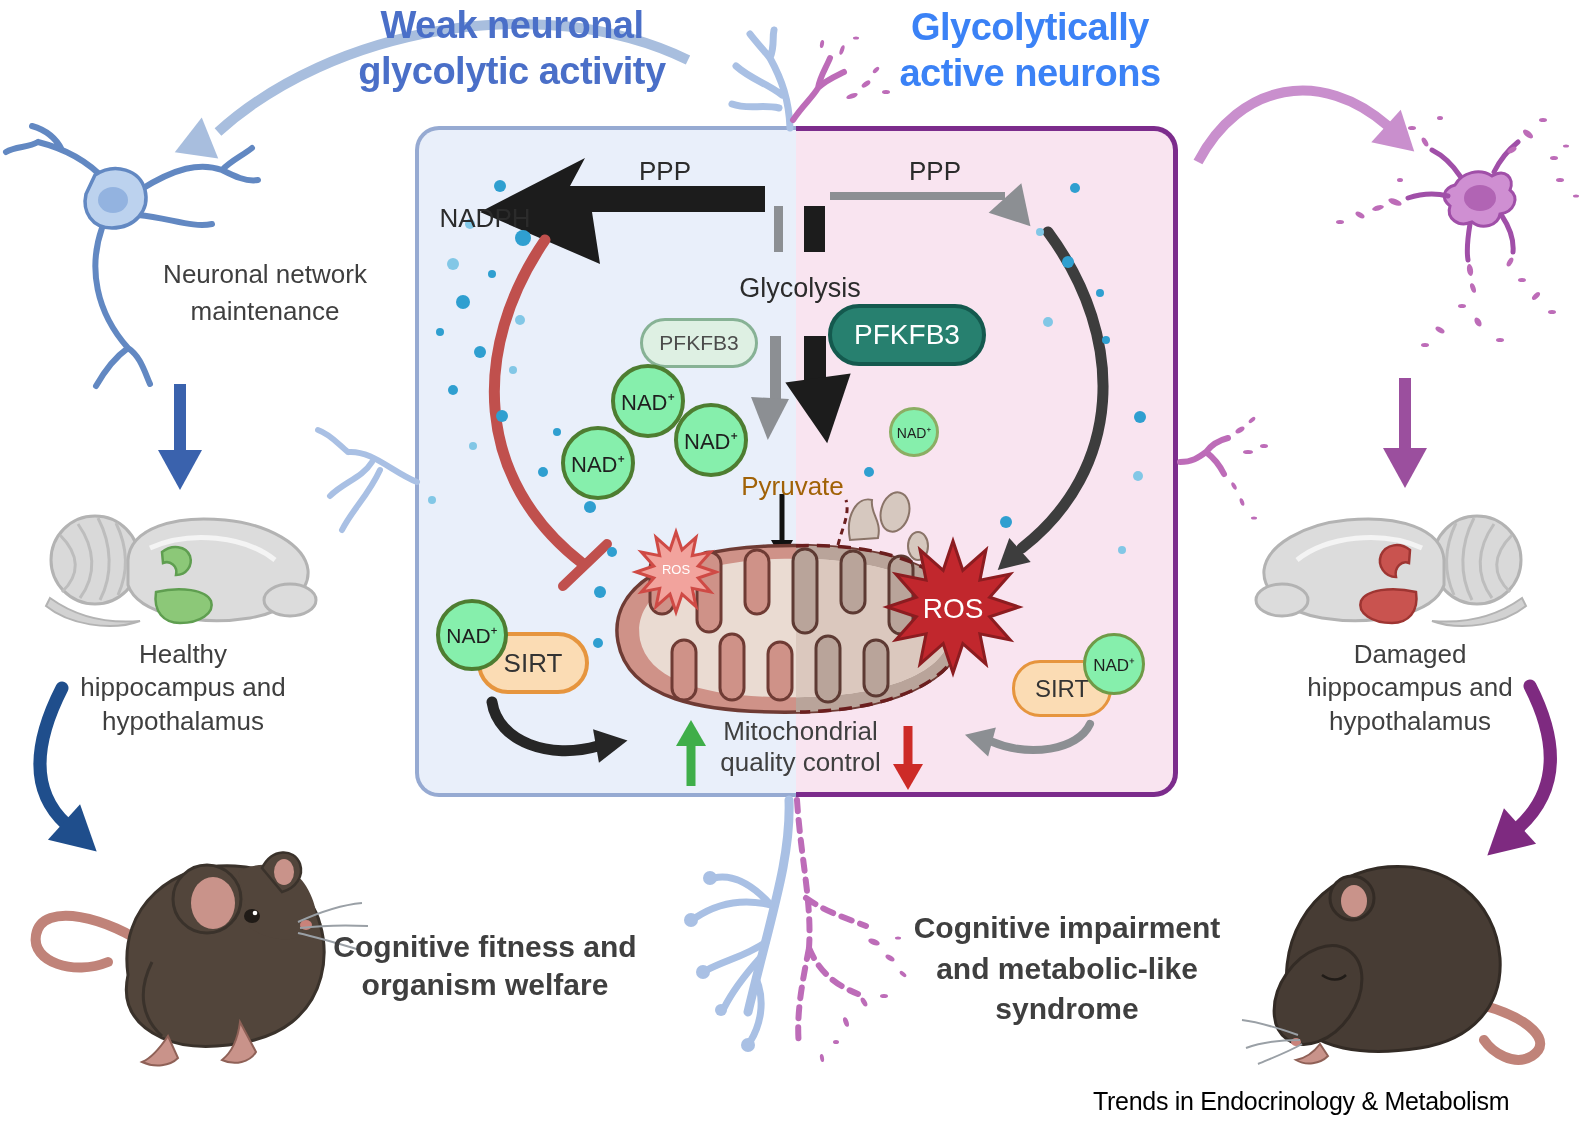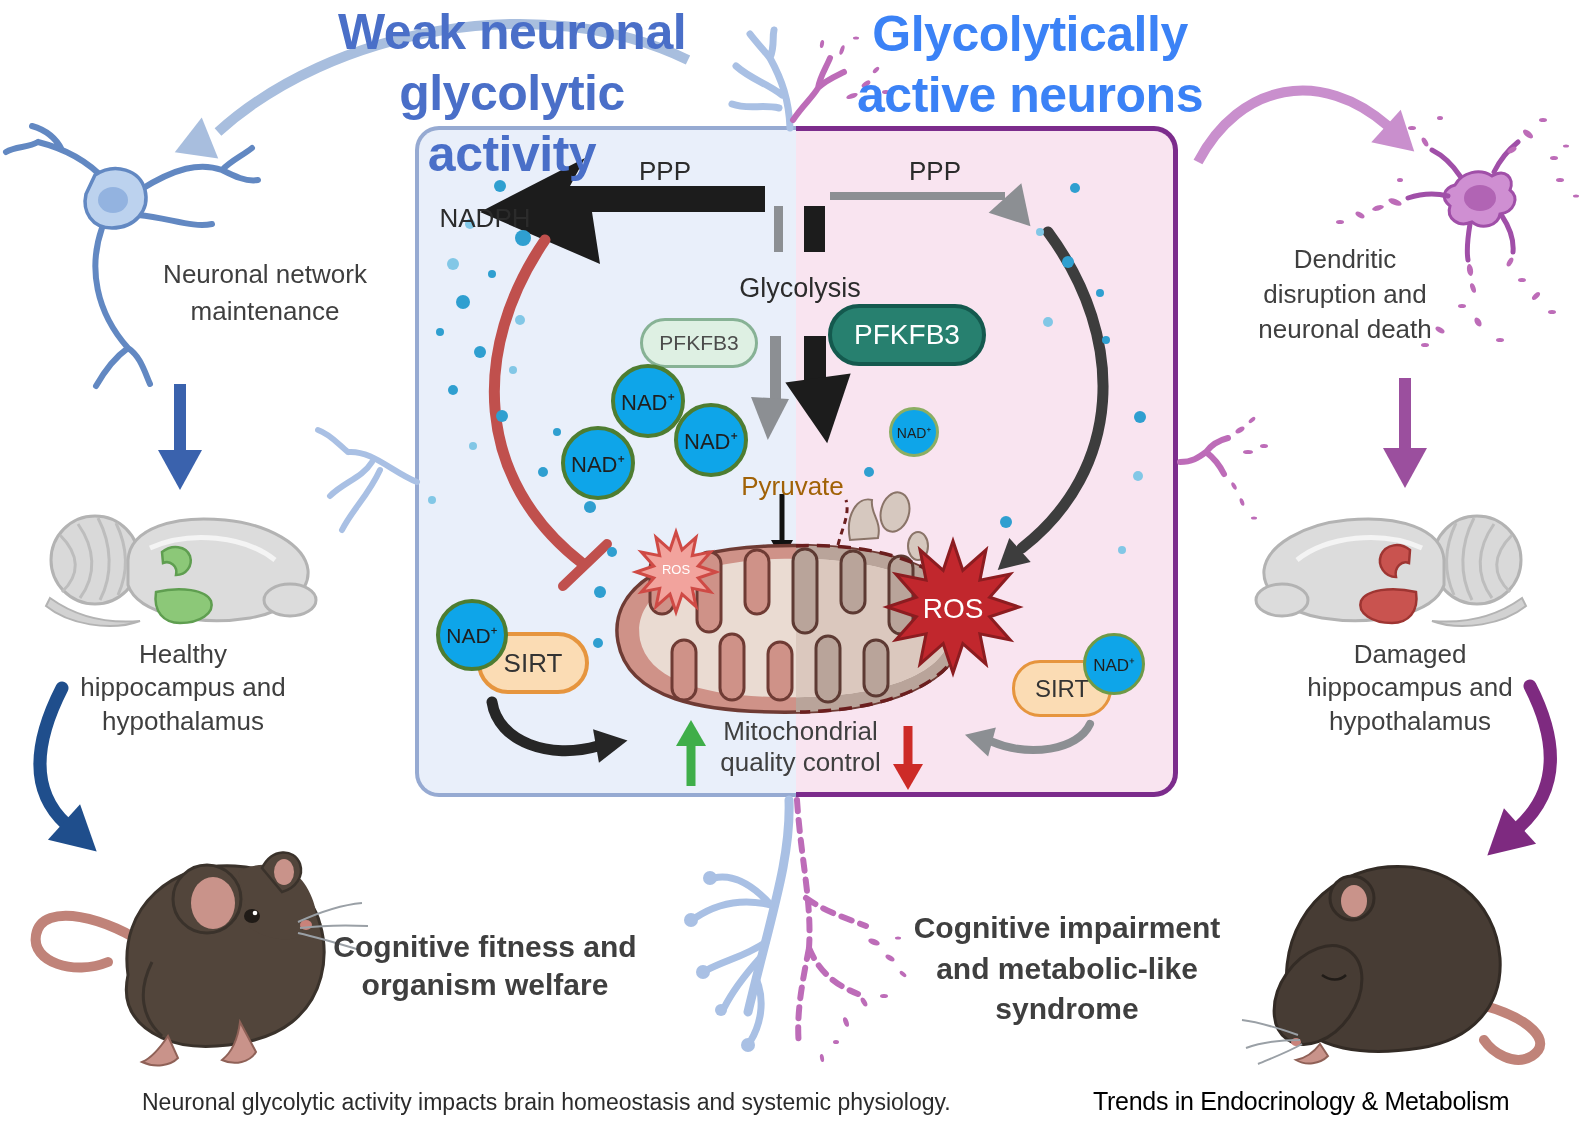--- a/index.html
+++ b/index.html
@@ -6,26 +6,26 @@
   .canvas{position:relative;width:1593px;height:1132px;background:#fff;overflow:hidden;
           font-family:"Liberation Sans",sans-serif;color:#3a3a3a}
   .panel{position:absolute;top:126px;height:671px;box-sizing:border-box;z-index:1}
   .panel.pleft{left:415px;width:381px;background:#e9effa;border:4px solid #96aad2;border-right:none;
                border-radius:24px 0 0 24px}
   .panel.pright{left:796px;width:382px;background:#f9e4f0;border:5px solid #7c2c8c;border-left:none;
                 border-radius:0 24px 24px 0}
   svg.art{position:absolute;left:0;top:0;z-index:2}
   .lbl{position:absolute;z-index:3;white-space:pre-line;text-align:center;color:#3a3a3a;line-height:1.25}
   .b{font-weight:normal}
-  .title{font-size:50px;font-weight:bold;line-height:1.22;letter-spacing:-0.5px}
+  .title{font-size:38px;font-weight:bold;line-height:1.22;letter-spacing:-0.5px}
   .t-blue{color:#4a6fc8}
   .t-purple{color:#3b82f6}
   .pill{position:absolute;z-index:3;display:flex;align-items:center;justify-content:center;box-sizing:border-box}
   .nad{position:absolute;z-index:4;display:flex;align-items:center;justify-content:center;box-sizing:border-box;
-       background:#0ea5e9;border:4px solid #4e7d31;border-radius:50%;color:#1f1f1f}
+       background:#86efac;border:4px solid #4e7d31;border-radius:50%;color:#1f1f1f}
   .ros-lbl{color:#fff;font-weight:normal;z-index:4}
   .cap{font-size:26px;color:#3f3f3f}
   .outcome{font-size:30px;font-weight:bold;color:#3f3f3f}
 </style>
 </head>
 <body>
 
 <div class="canvas">
 
   <div class="panel pleft"></div>
@@ -365,33 +365,29 @@
   <div class="pill" style="left:477px;top:632px;width:112px;height:62px;background:#fbdcb4;border:4px solid #e6953e;border-radius:31px;font-size:26px;color:#333">SIRT</div>
   <div class="nad" style="left:436px;top:599px;width:72px;height:72px;font-size:21px">NAD⁺</div>
   <div class="pill" style="left:1012px;top:660px;width:100px;height:57px;background:#fbdcb4;border:3.5px solid #e6953e;border-radius:28px;font-size:24px;color:#333">SIRT</div>
   <div class="nad" style="left:1083px;top:633px;width:62px;height:62px;font-size:17px;border-width:3.5px;border-color:#6f9a47">NAD⁺</div>
 
   <div class="lbl b" style="left:698px;top:716px;width:205px;font-size:26px;line-height:1.18;color:#3f3f3f">Mitochondrial
 quality control</div>
 
   <div class="lbl cap" style="left:110px;top:256px;width:310px;line-height:1.42">Neuronal network
 maintenance</div>
-  <div class="lbl cap" style="left:1190px;top:242px;width:310px;line-height:1.35">Dendritic
-disruption and
-neuronal death</div>
 
   <div class="lbl cap" style="left:28px;top:638px;width:310px;line-height:1.28">Healthy
 hippocampus and
 hypothalamus</div>
   <div class="lbl cap" style="left:1255px;top:638px;width:310px;line-height:1.28">Damaged
 hippocampus and
 hypothalamus</div>
 
   <div class="lbl outcome" style="left:280px;top:928px;width:410px;line-height:1.27">Cognitive fitness and
 organism welfare</div>
   <div class="lbl outcome" style="left:862px;top:908px;width:410px;line-height:1.35">Cognitive impairment
 and metabolic-like
 syndrome</div>
 
-  <div class="lbl" style="left:142px;top:1088px;width:920px;text-align:left;font-size:23px;color:#2b2b2b">Neuronal glycolytic activity impacts brain homeostasis and systemic physiology.</div>
   <div class="lbl b" style="right:30px;top:1086px;width:470px;text-align:left;font-size:25px;color:#000;letter-spacing:-0.3px">Trends in Endocrinology &amp; Metabolism</div>
 
 </div>
 
 </body></html>

